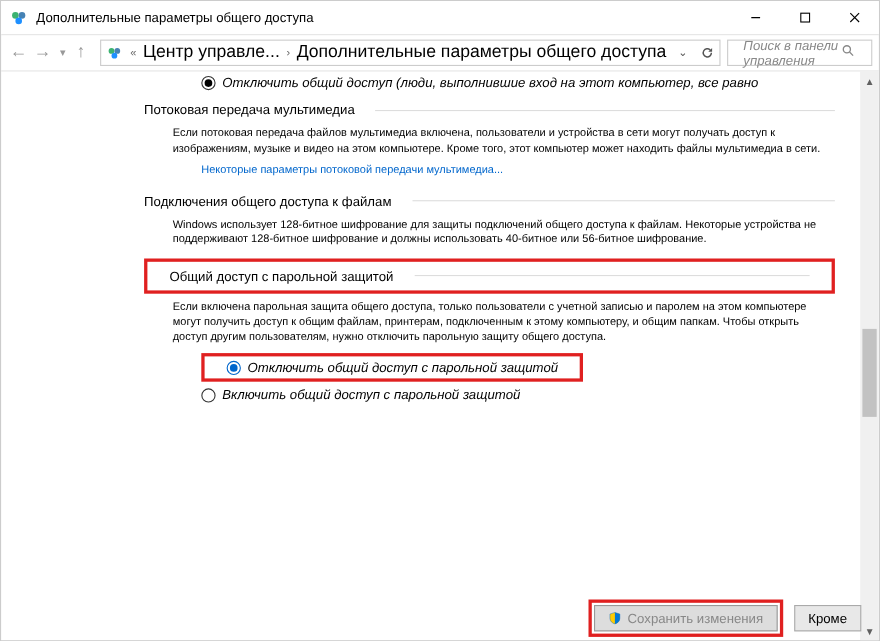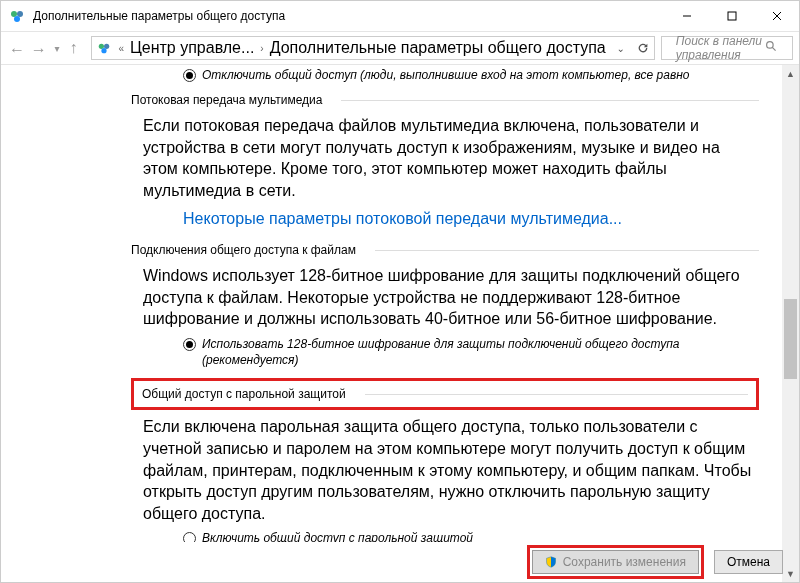--- a/index.html
+++ b/index.html
@@ -77,25 +77,25 @@
   }
   .radio.selected-blue::after {
     content: ''; width: 7px; height: 7px; background: #0066cc; border-radius: 50%;
   }
   .radio.selected-blue { border-color:#0066cc; }
   .section-header {
     font-size: 12px; padding: 8px 0 2px 0;
     display:flex; align-items:center; gap:19px;
   }
   .section-header .line { flex:1; height:1px; background:#ddd; }
-  .para { font-size: 16px; line-height: 1.35; margin: 6px 0 6px 12px; }
+  .para { font-size: 10px; line-height: 1.35; margin: 6px 0 6px 26px; }
   .para-text { font-size: 12px; line-height: 1.35; font-style: italic;}
   .indent { margin-left: 52px; }
   .link { color: #0066cc; cursor: pointer; }
-  .highlight-box { border: 3px solid #e02020; padding: 2px 8px; }
+  .highlight-box { border: 3px solid #e02020; padding: 2px 20px; }
   .bottom-bar {
     position: absolute; bottom: 2px; right: 16px; height: 36px;
     display: flex; align-items: center; gap: 10px;
   }
   .btn {
     height: 24px; padding: 0 12px; display: inline-flex; align-items: center;
     border: 1px solid #aaa; background: #e8e8e8; font-size: 12px;
     color:#666;
   }
   .btn.primary { background: #ddd; color:#888; border-color:#999; }
@@ -193,41 +193,37 @@
       <span class="line"></span>
   </div>
   <div class="para">Если потоковая передача файлов мультимедиа включена, пользователи и устройства в сети могут получать доступ к изображениям, музыке и видео на этом компьютере. Кроме того, этот компьютер может находить файлы мультимедиа в сети.</div>
   <div class="para link" style="margin-left:52px;">Некоторые параметры потоковой передачи мультимедиа...</div>
 
   <div class="section-header">
     <span>Подключения общего доступа к файлам</span>
       <span class="line"></span>
   </div>
   <div class="para">Windows использует 128-битное шифрование для защиты подключений общего доступа к файлам. Некоторые устройства не поддерживают 128-битное шифрование и должны использовать 40-битное или 56-битное шифрование.</div>
-  <div class="indent radio-row">
-    <span class="radio selected"></span>
-    <span class="para-text">Использовать 128-битное шифрование для защиты подключений общего доступа (рекомендуется)</span>
-  </div>
 
   <div class="highlight-box" style="margin-top:10px;">
     <div class="section-header" style="padding:4px 0;">
       <span>Общий доступ с парольной защитой</span>
         <span class="line"></span>
     </div>
   </div>
   <div class="para">Если включена парольная защита общего доступа, только пользователи с учетной записью и паролем на этом компьютере могут получить доступ к общим файлам, принтерам, подключенным к этому компьютеру, и общим папкам. Чтобы открыть доступ другим пользователям, нужно отключить парольную защиту общего доступа.</div>
-  <div class="indent radio-row">
-    <span class="radio"></span>
-    <span class="para-text">Включить общий доступ с парольной защитой</span>
-  </div>
   <div class="indent">
     <span class="highlight-box radio-row" style="display:inline-flex;">
       <span class="radio selected-blue"></span>
       <span class="para-text">Отключить общий доступ с парольной защитой</span>
     </span>
+  </div>
+  <div class="indent radio-row">
+    <span class="radio"></span>
+    <span class="para-text">Включить общий доступ с парольной защитой</span>
   </div>
 
 </div>
 
 <div class="scrollbar">
   <div class="arrow">▲</div>
   <div class="track">
     <div class="thumb"></div>
   </div>
   <div class="arrow bottom">▼</div>
@@ -238,14 +234,14 @@
     <span class="btn primary">
       <span class="shield">
         <svg width="12" height="12" viewBox="0 0 16 16">
             <path d="M8 1l6 2v5c0 4-3 6-6 7-3-1-6-3-6-7V3l6-2z" fill="#ffcc00" stroke="#0066cc" stroke-width="0.5"></path>
             <path d="M8 1l6 2v5c0 4-3 6-6 7V1z" fill="#0078d7"></path>
           </svg>
       </span>
       <span>Сохранить изменения</span>
     </span>
   </span>
-  <span class="btn" style="color:#000; background:#e8e8e8;">Отмена</span>
+  <span class="btn" style="color:#000; background:#e8e8e8;">Кроме</span>
 </div>
 
 </body></html>

